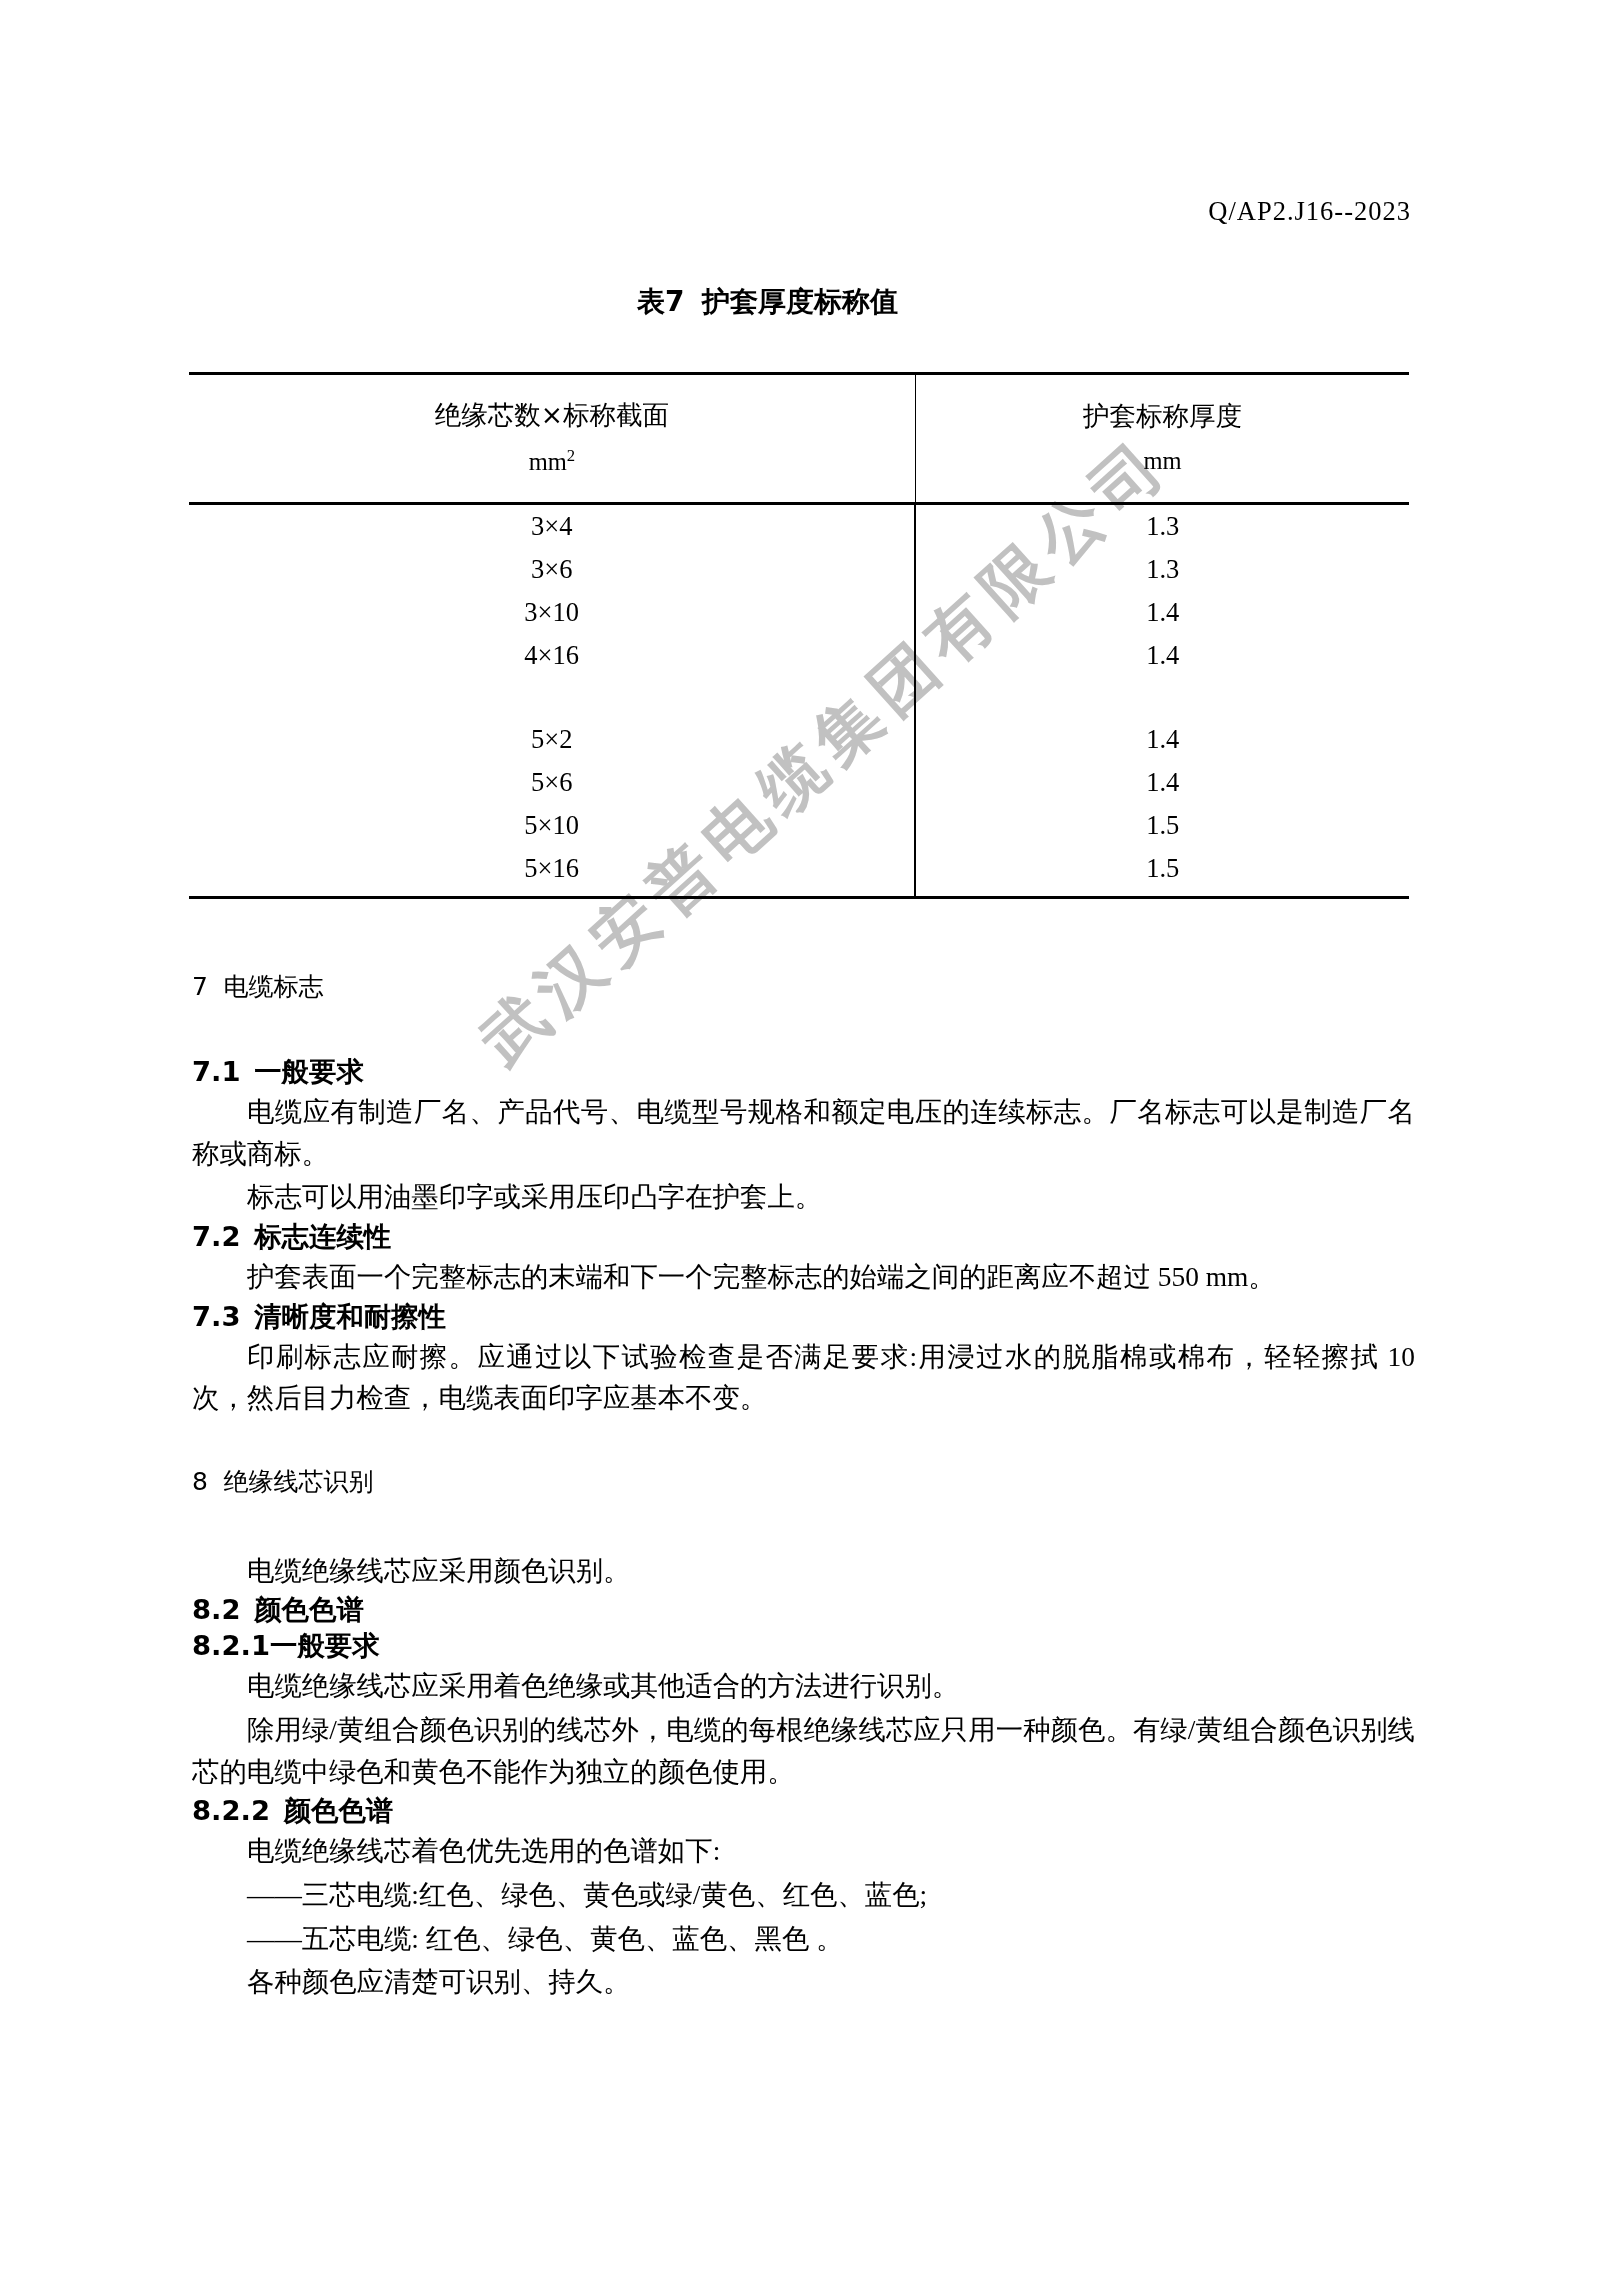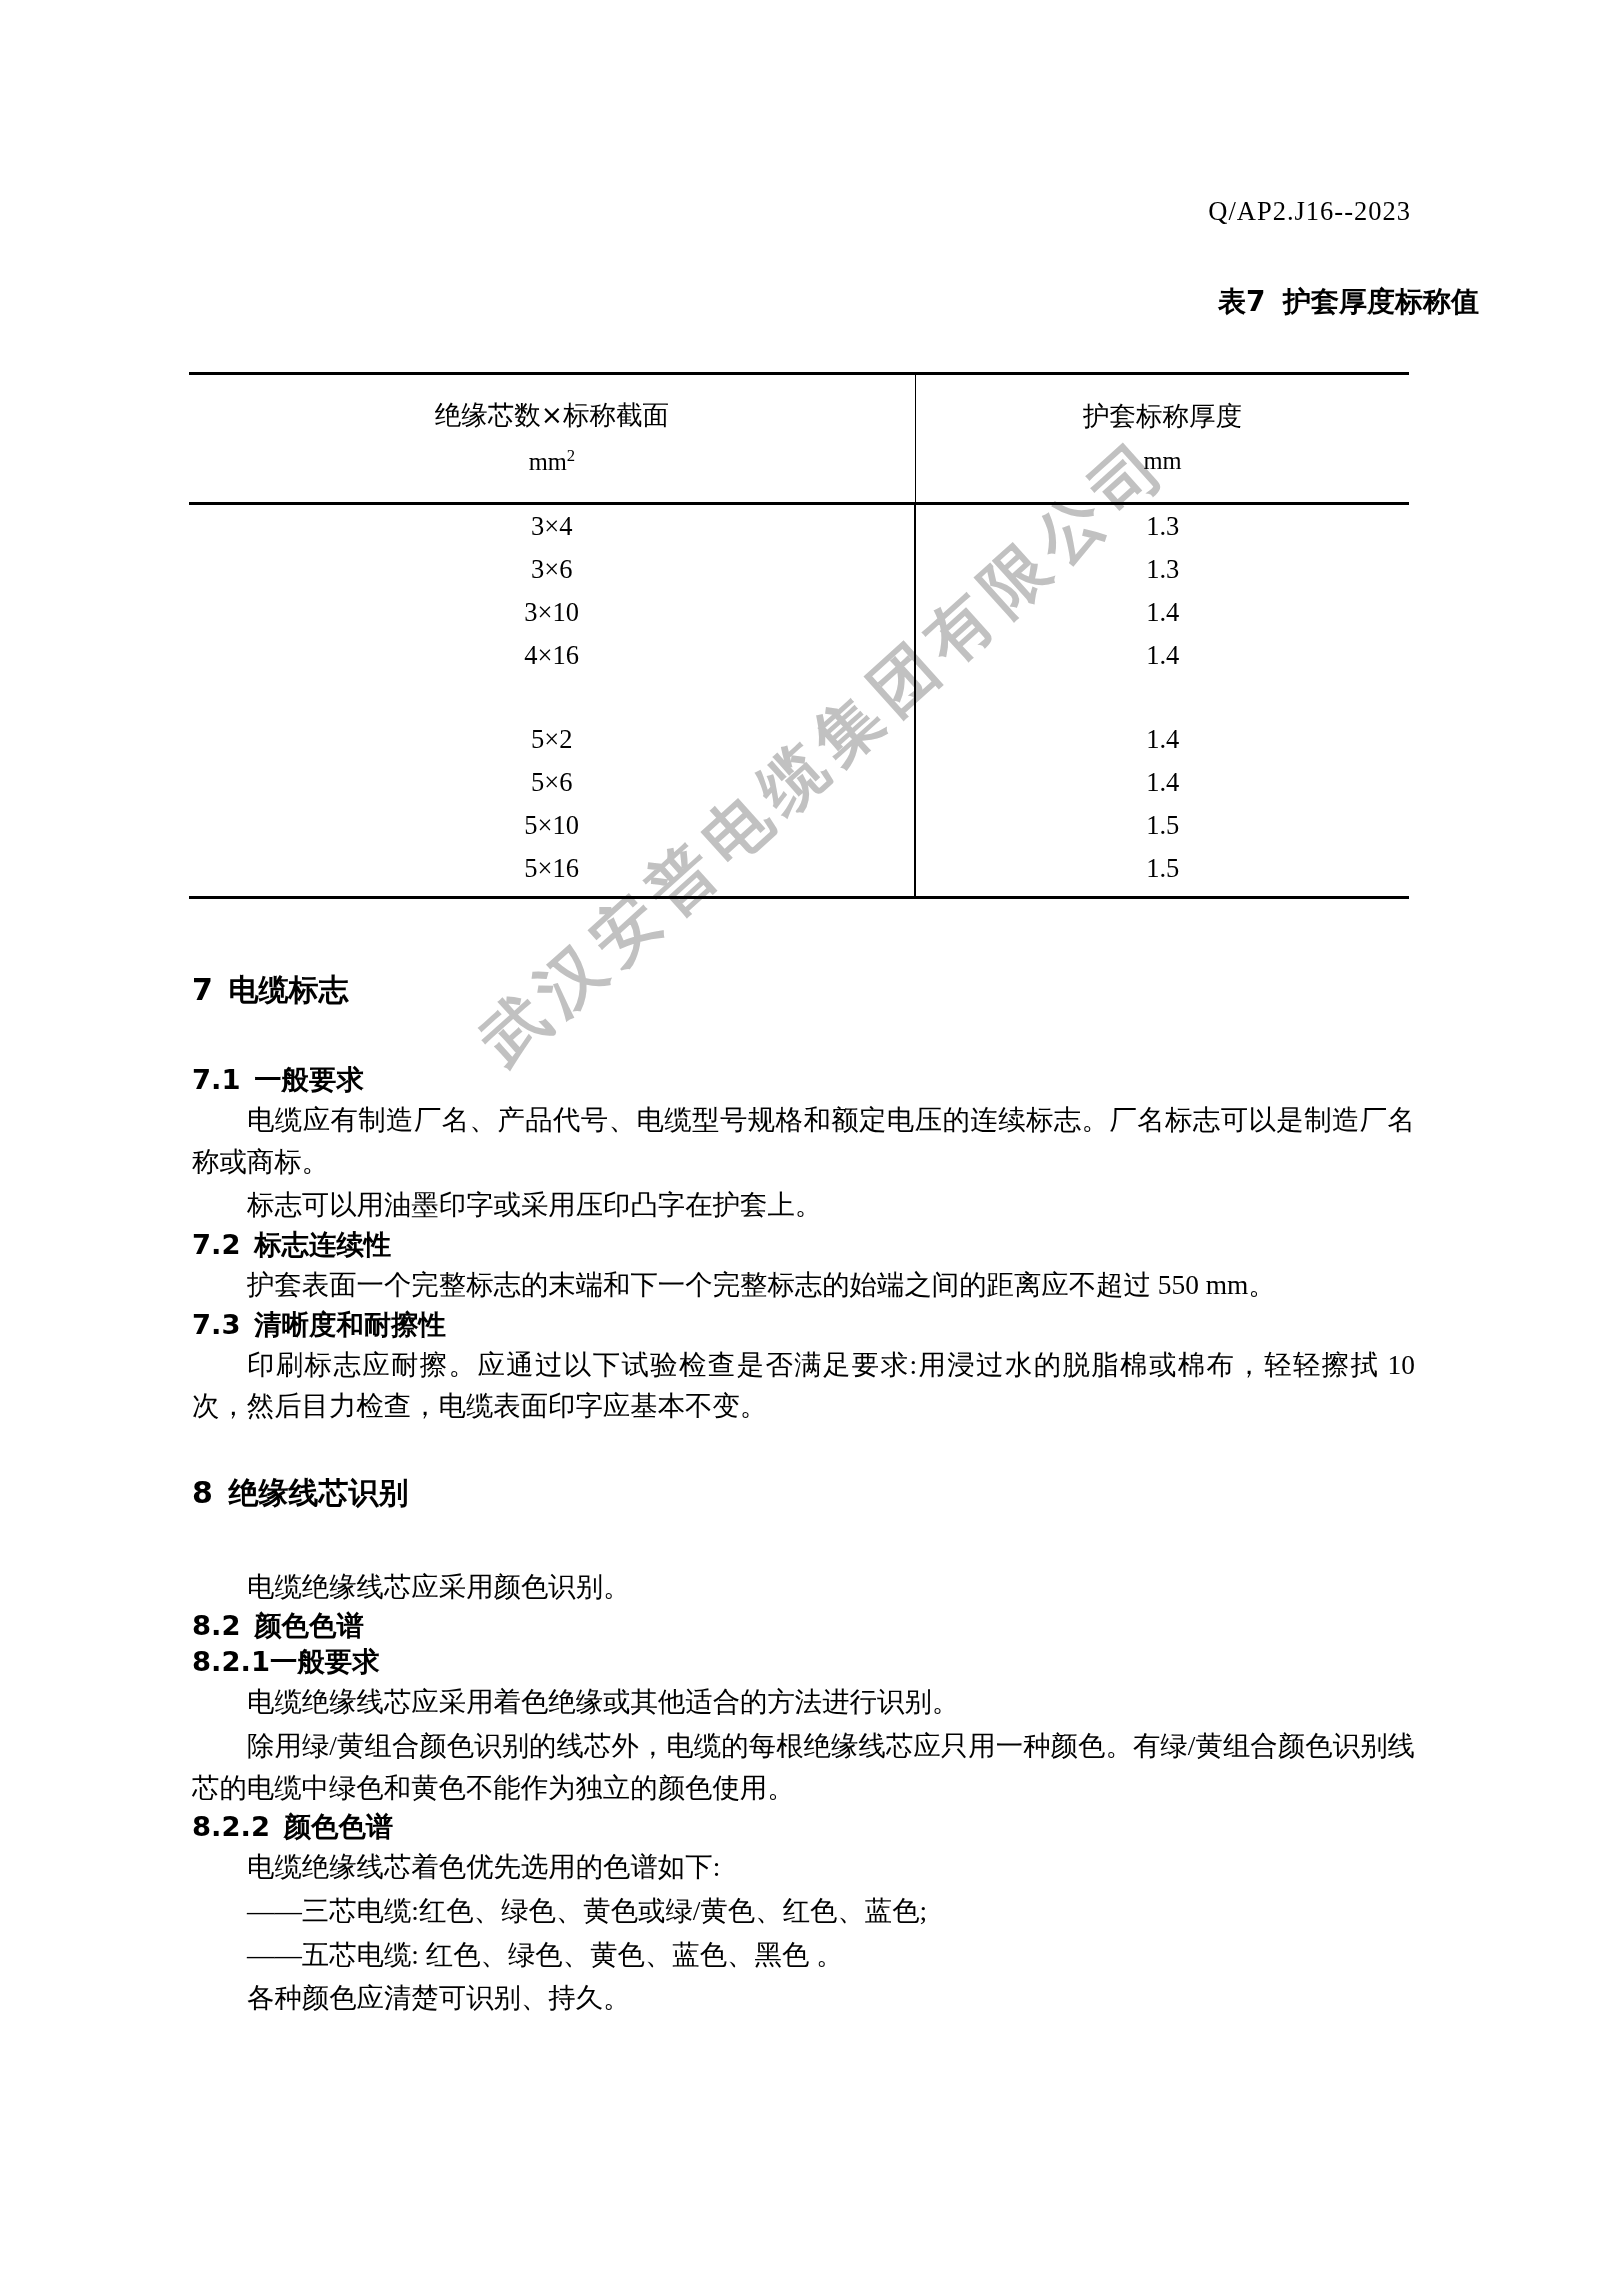--- a/index.html
+++ b/index.html
@@ -48,24 +48,25 @@
     letter-spacing: 1px;
     white-space: nowrap;
   }
 
   
   .table-caption {
     position: absolute;
     top: 283px;
     left: 0;
     width: 1479px;
-    text-align: right;
+    text-align: center;
     font-family: "DejaVu Sans", sans-serif;
     font-weight: 700;
     font-size: 28px;
+    padding-left: 28px;
   }
   .table-caption .cap-gap { display: inline-block; width: 17.6px; }
 
   table.spec {
     position: absolute;
     left: 189px;
     top: 372px;
     width: 1220px;
     border-collapse: collapse;
     font-size: 26.5px;
@@ -106,22 +107,22 @@
 
   
   .content {
     position: absolute;
     left: 192px;
     top: 970px;
     width: 1223px;
   }
   .h1 {
     font-family: "DejaVu Sans", sans-serif;
-    font-weight: 700;
-    font-size: 30px;
+    font-weight: 400;
+    font-size: 25px;
     margin: 0 0 5.9px 0;
   }
   .h1 .num-gap { display: inline-block; width: 15.7px; }
   .h2 {
     font-family: "DejaVu Sans", sans-serif;
     font-weight: 700;
     font-size: 27.4px;
     margin: 0;
   }
   .h2 .num-gap { display: inline-block; width: 13.7px; }

